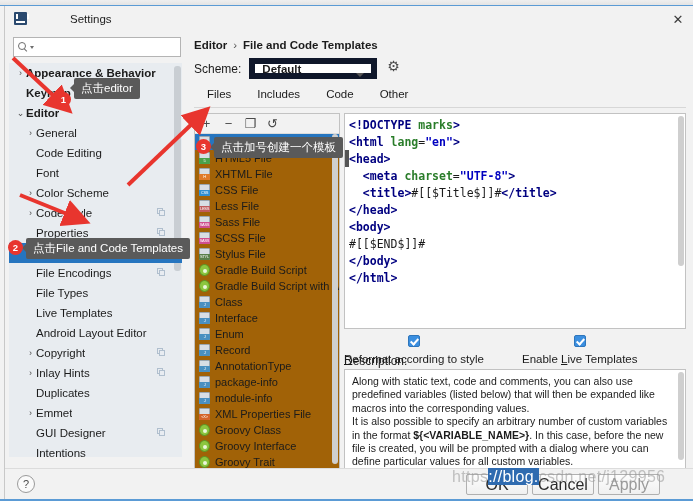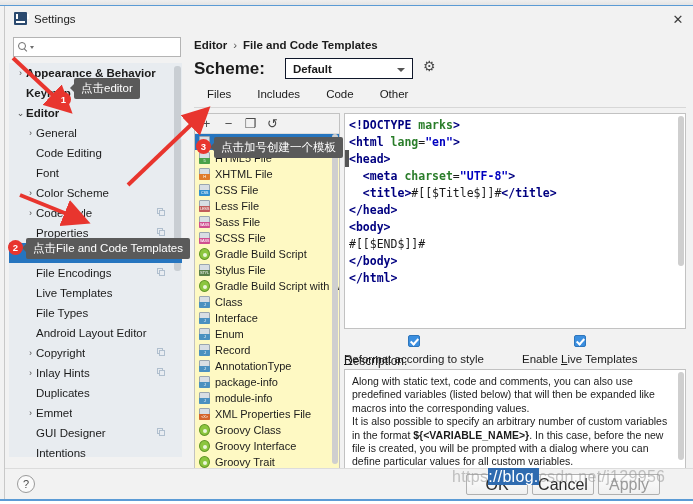--- a/index.html
+++ b/index.html
@@ -53,21 +53,21 @@
   .app-icon::before {
     content: ""; position: absolute; left: 2px; top: 2px;
     width: 9px; height: 5px;
     border-left: 2px solid #fff; border-right: 2px solid #fff;
   }
   .app-icon::after {
     content: ""; position: absolute; left: 2px; bottom: 2px;
     width: 9px; height: 2px; background: #fff;
   }
   .title-text {
-    font-size: 11.5px; color: #1d1d1d; font-weight: 400;
+    font-size: 11.5px; color: #1d1d1d; font-weight: 400; margin-left: 36px;
   }
   .close-btn {
     position: absolute; right: 8px; top: 6px;
     width: 16px; height: 14px;
     display: flex; align-items: center; justify-content: center;
     color: #3c3c3c; font-size: 13px; line-height: 1;
     cursor: pointer;
   }
 
   
@@ -162,23 +162,23 @@
     position: absolute; left: 8px; top: 8px;
     font-size: 11.5px; font-weight: bold; color: #1b1b1b;
     display: flex; align-items: center; gap: 6px;
   }
   .breadcrumb .sep { font-weight: normal; color: #555; }
 
   .scheme-row {
     position: absolute; left: 8px; top: 27px;
     display: flex; align-items: center;
   }
-  .scheme-label { font-size: 17px; color: #1b1b1b; margin-right: 20px; font-weight: bold; }
+  .scheme-label { font-size: 12px; color: #1b1b1b; margin-right: 8px; }
   .combo {
-    width: 128px; height: 21px; background: #fff; border: 1px solid #0f172a;
+    width: 128px; height: 21px; background: #fff; border: 6px solid #0f172a;
     display: flex; align-items: center; position: relative;
   }
   .combo .val {
     font-size: 11.5px; font-weight: bold; color: #1b1b1b; margin-left: 7px;
   }
   .combo .caret {
     position: absolute; right: 7px; top: 9px;
     width: 0; height: 0;
     border-left: 4px solid transparent; border-right: 4px solid transparent;
     border-top: 4px solid #555;
@@ -216,21 +216,21 @@
   }
   .tmpl-toolbar {
     height: 20px; background: #f2f2f2; border-bottom: 1px solid #dcdcdc;
     display: flex; align-items: center; padding-left: 5px; gap: 9px;
   }
   .tb-btn {
     font-size: 13px; color: #4a4a4a; line-height: 1; cursor: pointer;
     width: 13px; text-align: center;
   }
   .tmpl-list {
-    position: relative; height: 358px; overflow: hidden; background: #fef9c3;
+    position: relative; height: 358px; overflow: hidden; background: #a16207;
   }
   .tmpl-row {
     height: 16px; display: flex; align-items: center;
     padding-left: 4px; font-size: 11px; color: #1b1b1b; white-space: nowrap;
     cursor: default;
   }
   .tmpl-row.sel { background: #2675bf; color: #fff; }
   .ficon {
     width: 11px; height: 12px; margin-right: 5px; flex: none;
     position: relative; background: #d8dee4;
@@ -458,25 +458,25 @@
           <div class="tree-item indent2">
             <span class="arrow none"></span>
             <span class="lbl">File Encodings</span>
             <span class="copy-badge">
               <i class="b1"></i>
               <i class="b2"></i>
             </span>
           </div>
           <div class="tree-item indent2">
             <span class="arrow none"></span>
+            <span class="lbl">File Types</span>
+          </div>
+          <div class="tree-item indent2">
+            <span class="arrow none"></span>
             <span class="lbl">Live Templates</span>
-          </div>
-          <div class="tree-item indent2">
-            <span class="arrow none"></span>
-            <span class="lbl">File Types</span>
           </div>
           <div class="tree-item indent2">
             <span class="arrow none"></span>
             <span class="lbl">Android Layout Editor</span>
           </div>
           <div class="tree-item indent2">
             <span class="arrow">›</span>
             <span class="lbl">Copyright</span>
             <span class="copy-badge">
               <i class="b1"></i>
@@ -584,28 +584,28 @@
                 </span>
                 <span>Sass File</span>
               </div>
               <div class="tmpl-row">
                 <span class="ficon">
                   <span class="tag" style="background: rgb(207, 79, 144);">SASS</span>
                 </span>
                 <span>SCSS File</span>
               </div>
               <div class="tmpl-row">
+                <span class="ficon">
+                  <span class="tag" style="background: rgb(90, 127, 74);">STYL</span>
+                </span>
+                <span>Stylus File</span>
+              </div>
+              <div class="tmpl-row">
                 <span class="ficon round"></span>
                 <span>Gradle Build Script</span>
-              </div>
-              <div class="tmpl-row">
-                <span class="ficon">
-                  <span class="tag" style="background: rgb(90, 127, 74);">STYL</span>
-                </span>
-                <span>Stylus File</span>
               </div>
               <div class="tmpl-row">
                 <span class="ficon round"></span>
                 <span>Gradle Build Script with wrapp</span>
               </div>
               <div class="tmpl-row">
                 <span class="ficon">
                   <span class="tag" style="background: rgb(74, 144, 192);">J</span>
                 </span>
                 <span>Class</span>

